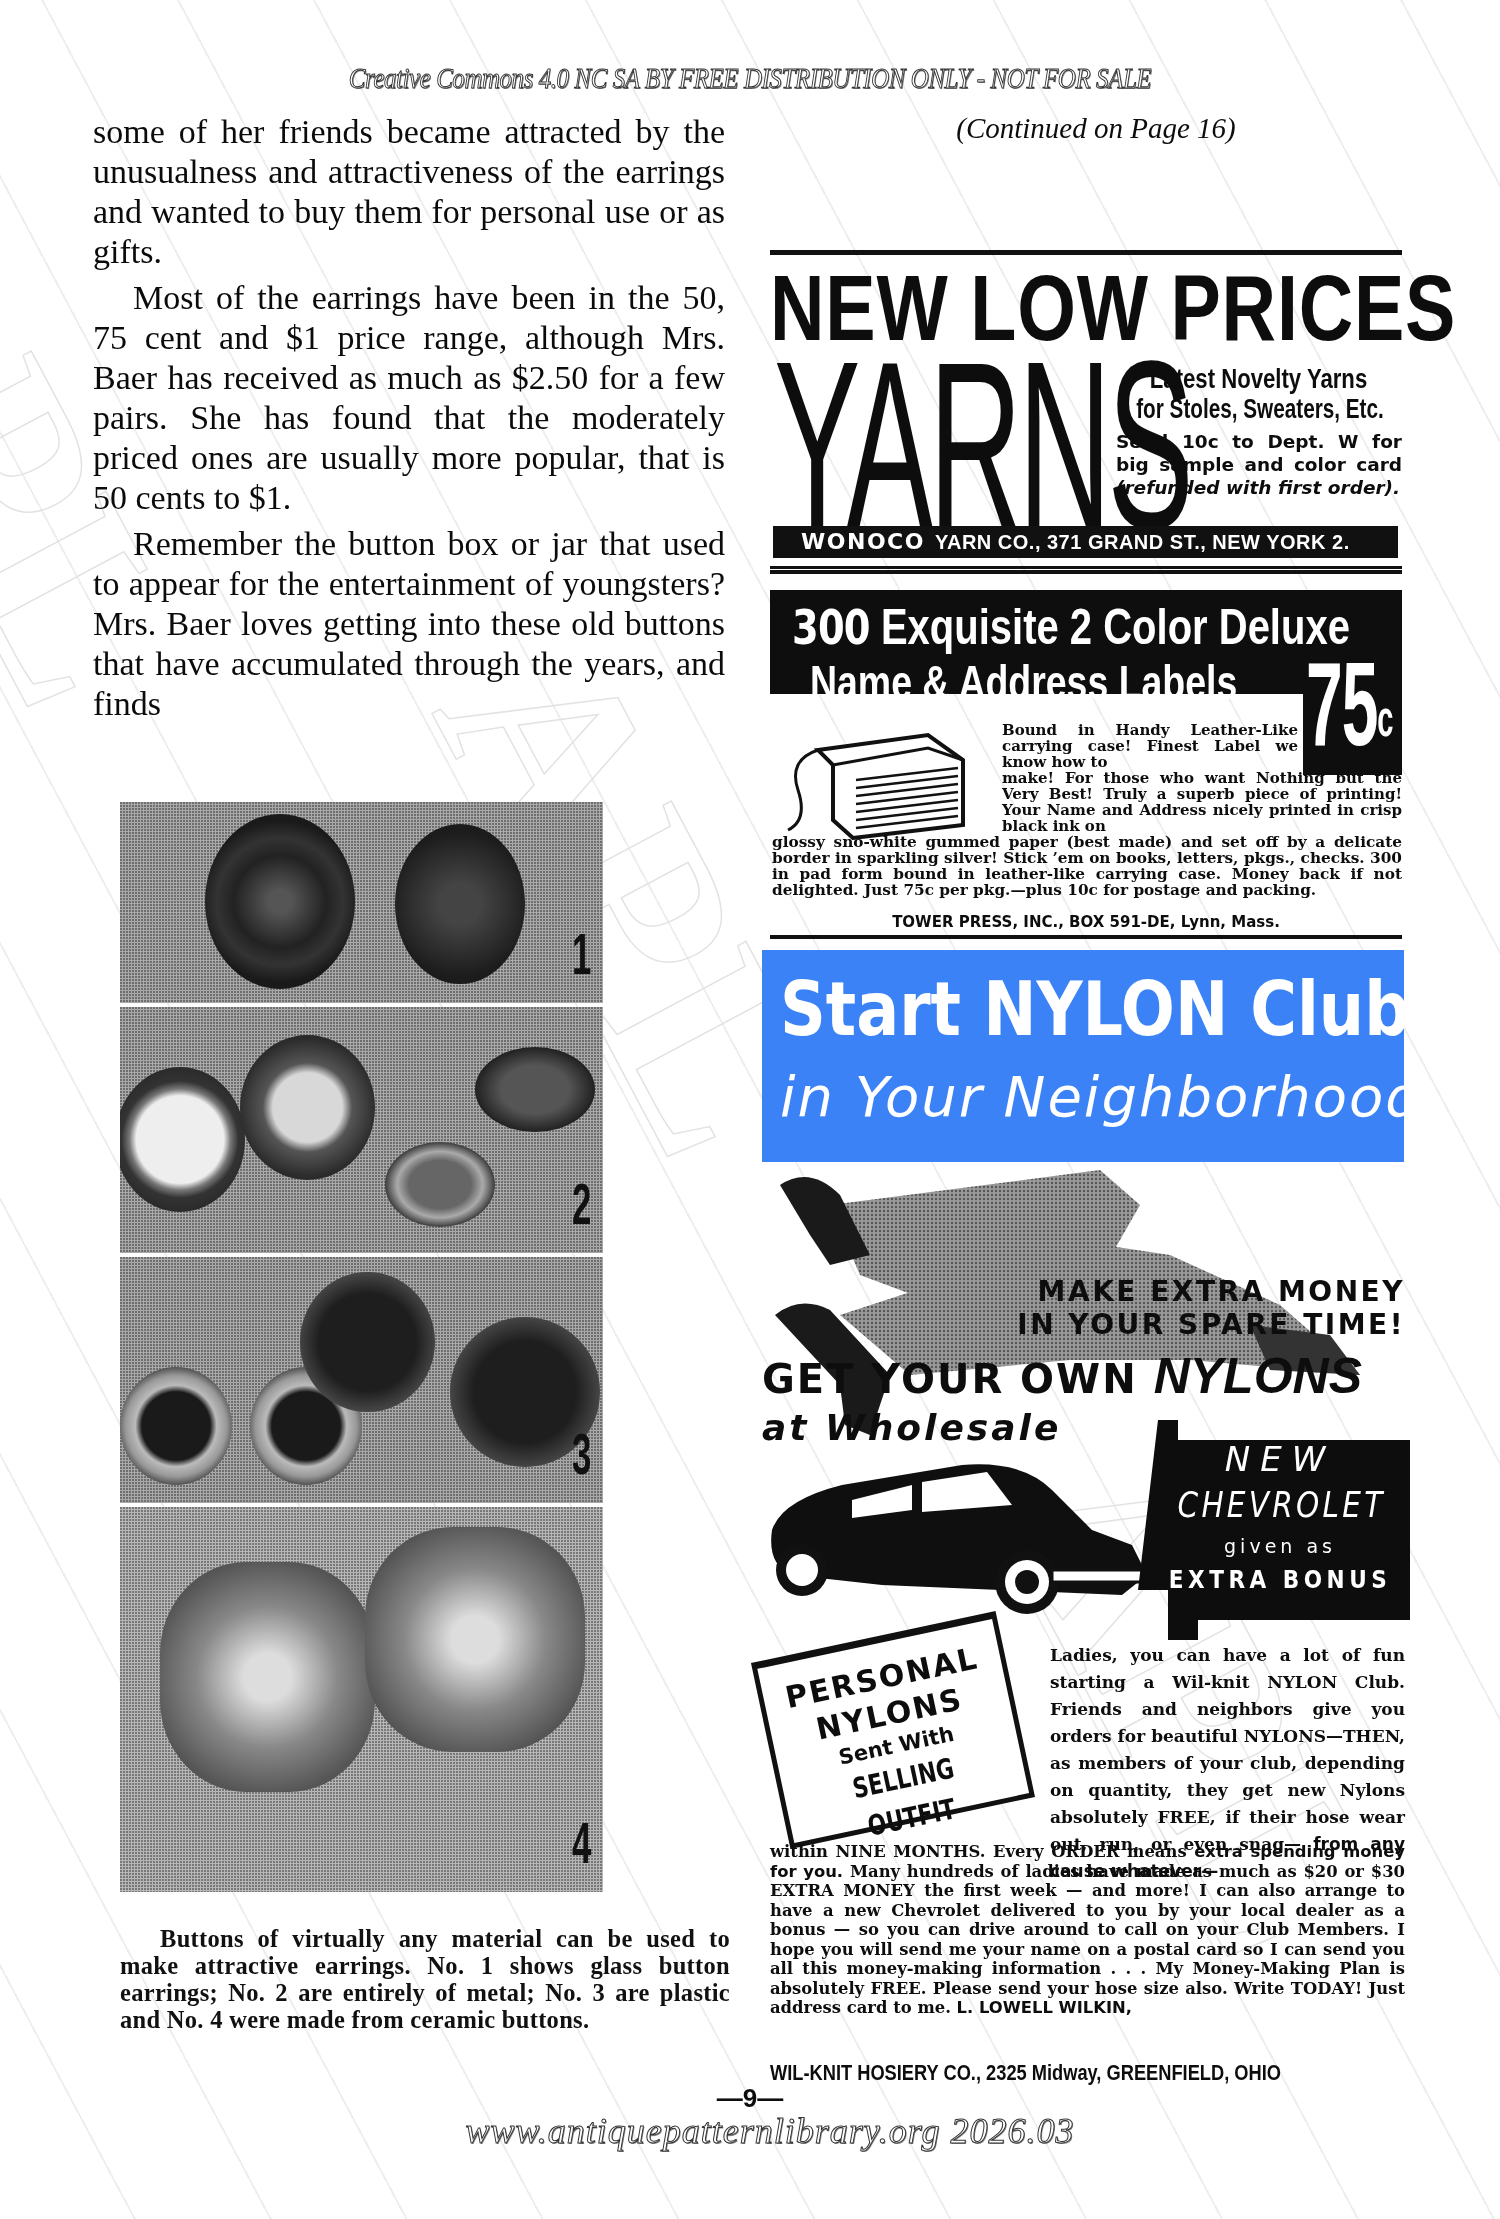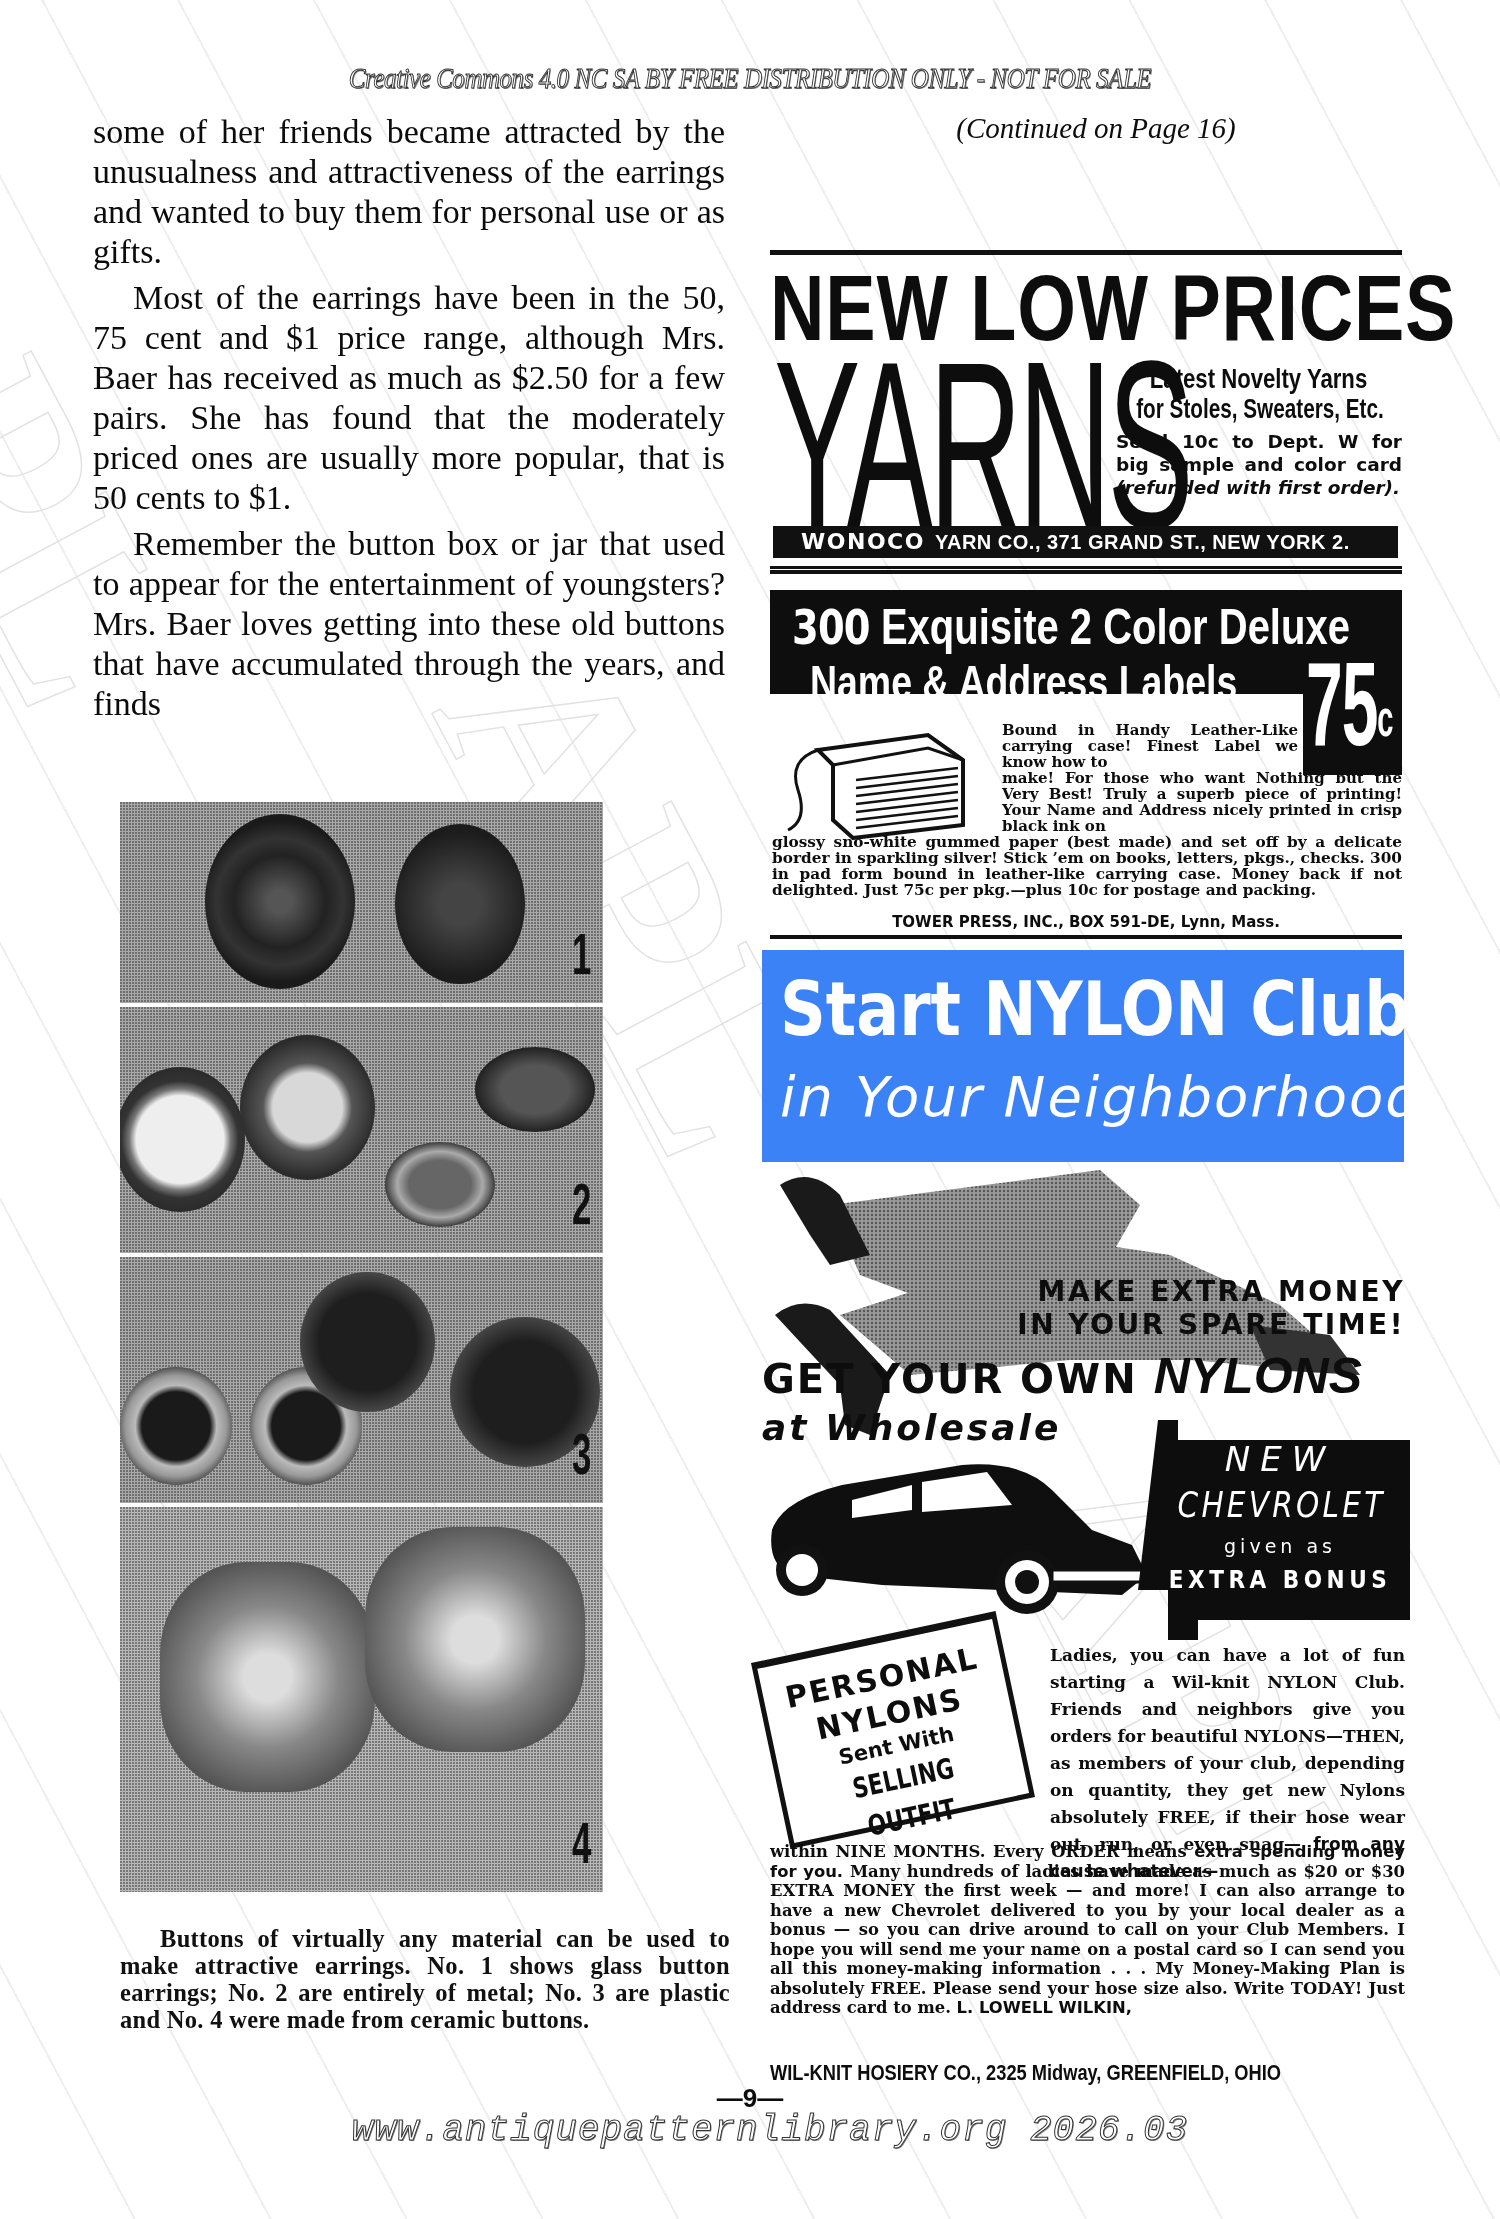--- a/index.html
+++ b/index.html
@@ -198,21 +198,21 @@
       position: absolute; left: 10px; top: 1115px; width: 635px; font-family: "Liberation Sans", sans-serif;
       font-weight: bold; font-size: 22px; white-space: nowrap; transform: scaleX(0.83); transform-origin: left top;
     }
 
     .page-number {
       position: absolute; left: 0; right: 0; top: 2083px; text-align: center;
       font-family: "Liberation Sans", sans-serif; font-weight: bold; font-size: 26px;
     }
     .footer-url {
       position: absolute; left: 0; right: 0; top: 2110px; text-align: center;
-      font-family: Liberation Mono, monospace; font-style: italic; font-size: 36px; color: #fff;
+      font-family: Liberation Serif, serif; font-style: italic; font-size: 36px; color: #fff;
       -webkit-text-stroke: 1px #333; text-shadow: 1px 1px 0 #888; letter-spacing: 1px; padding-left: 40px;
     }
   </style>
 </head>
 <body>
 
 <div class="watermark-lines"></div>
 <div class="wm-letters" style="left:0px;top:150px;font-size:260px;transform:rotate(62deg);">APL</div>
 <div class="wm-letters" style="left:640px;top:600px;font-size:260px;transform:rotate(62deg);">APL</div>
 <div class="wm-letters" style="left:1200px;top:1400px;font-size:260px;transform:rotate(62deg);">APL</div>

